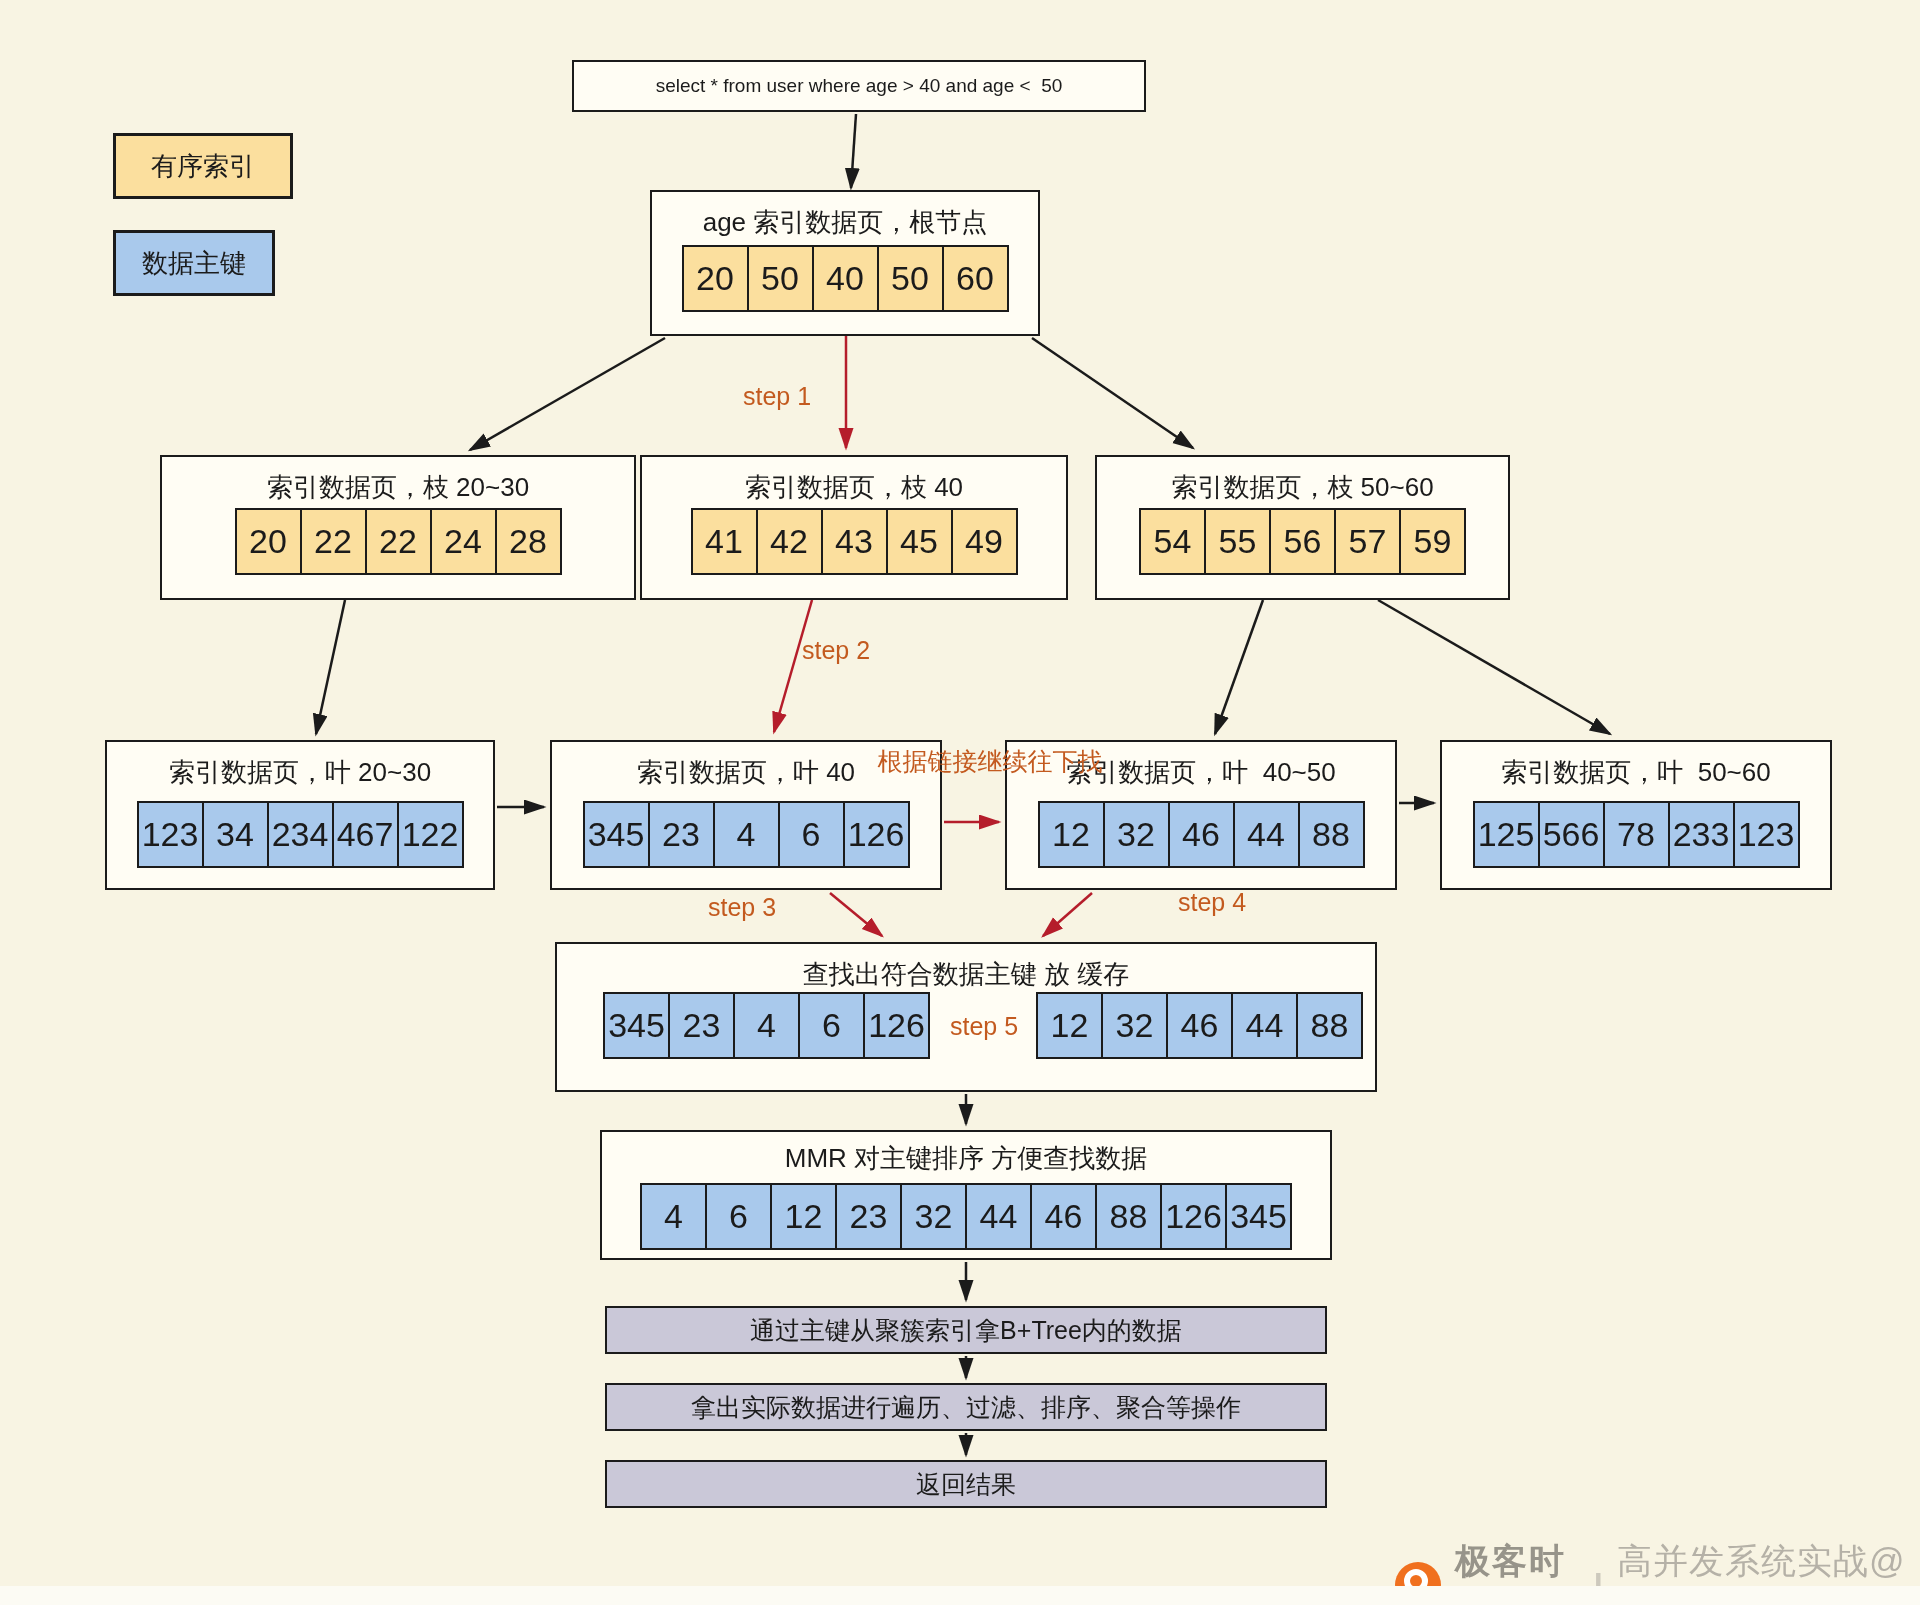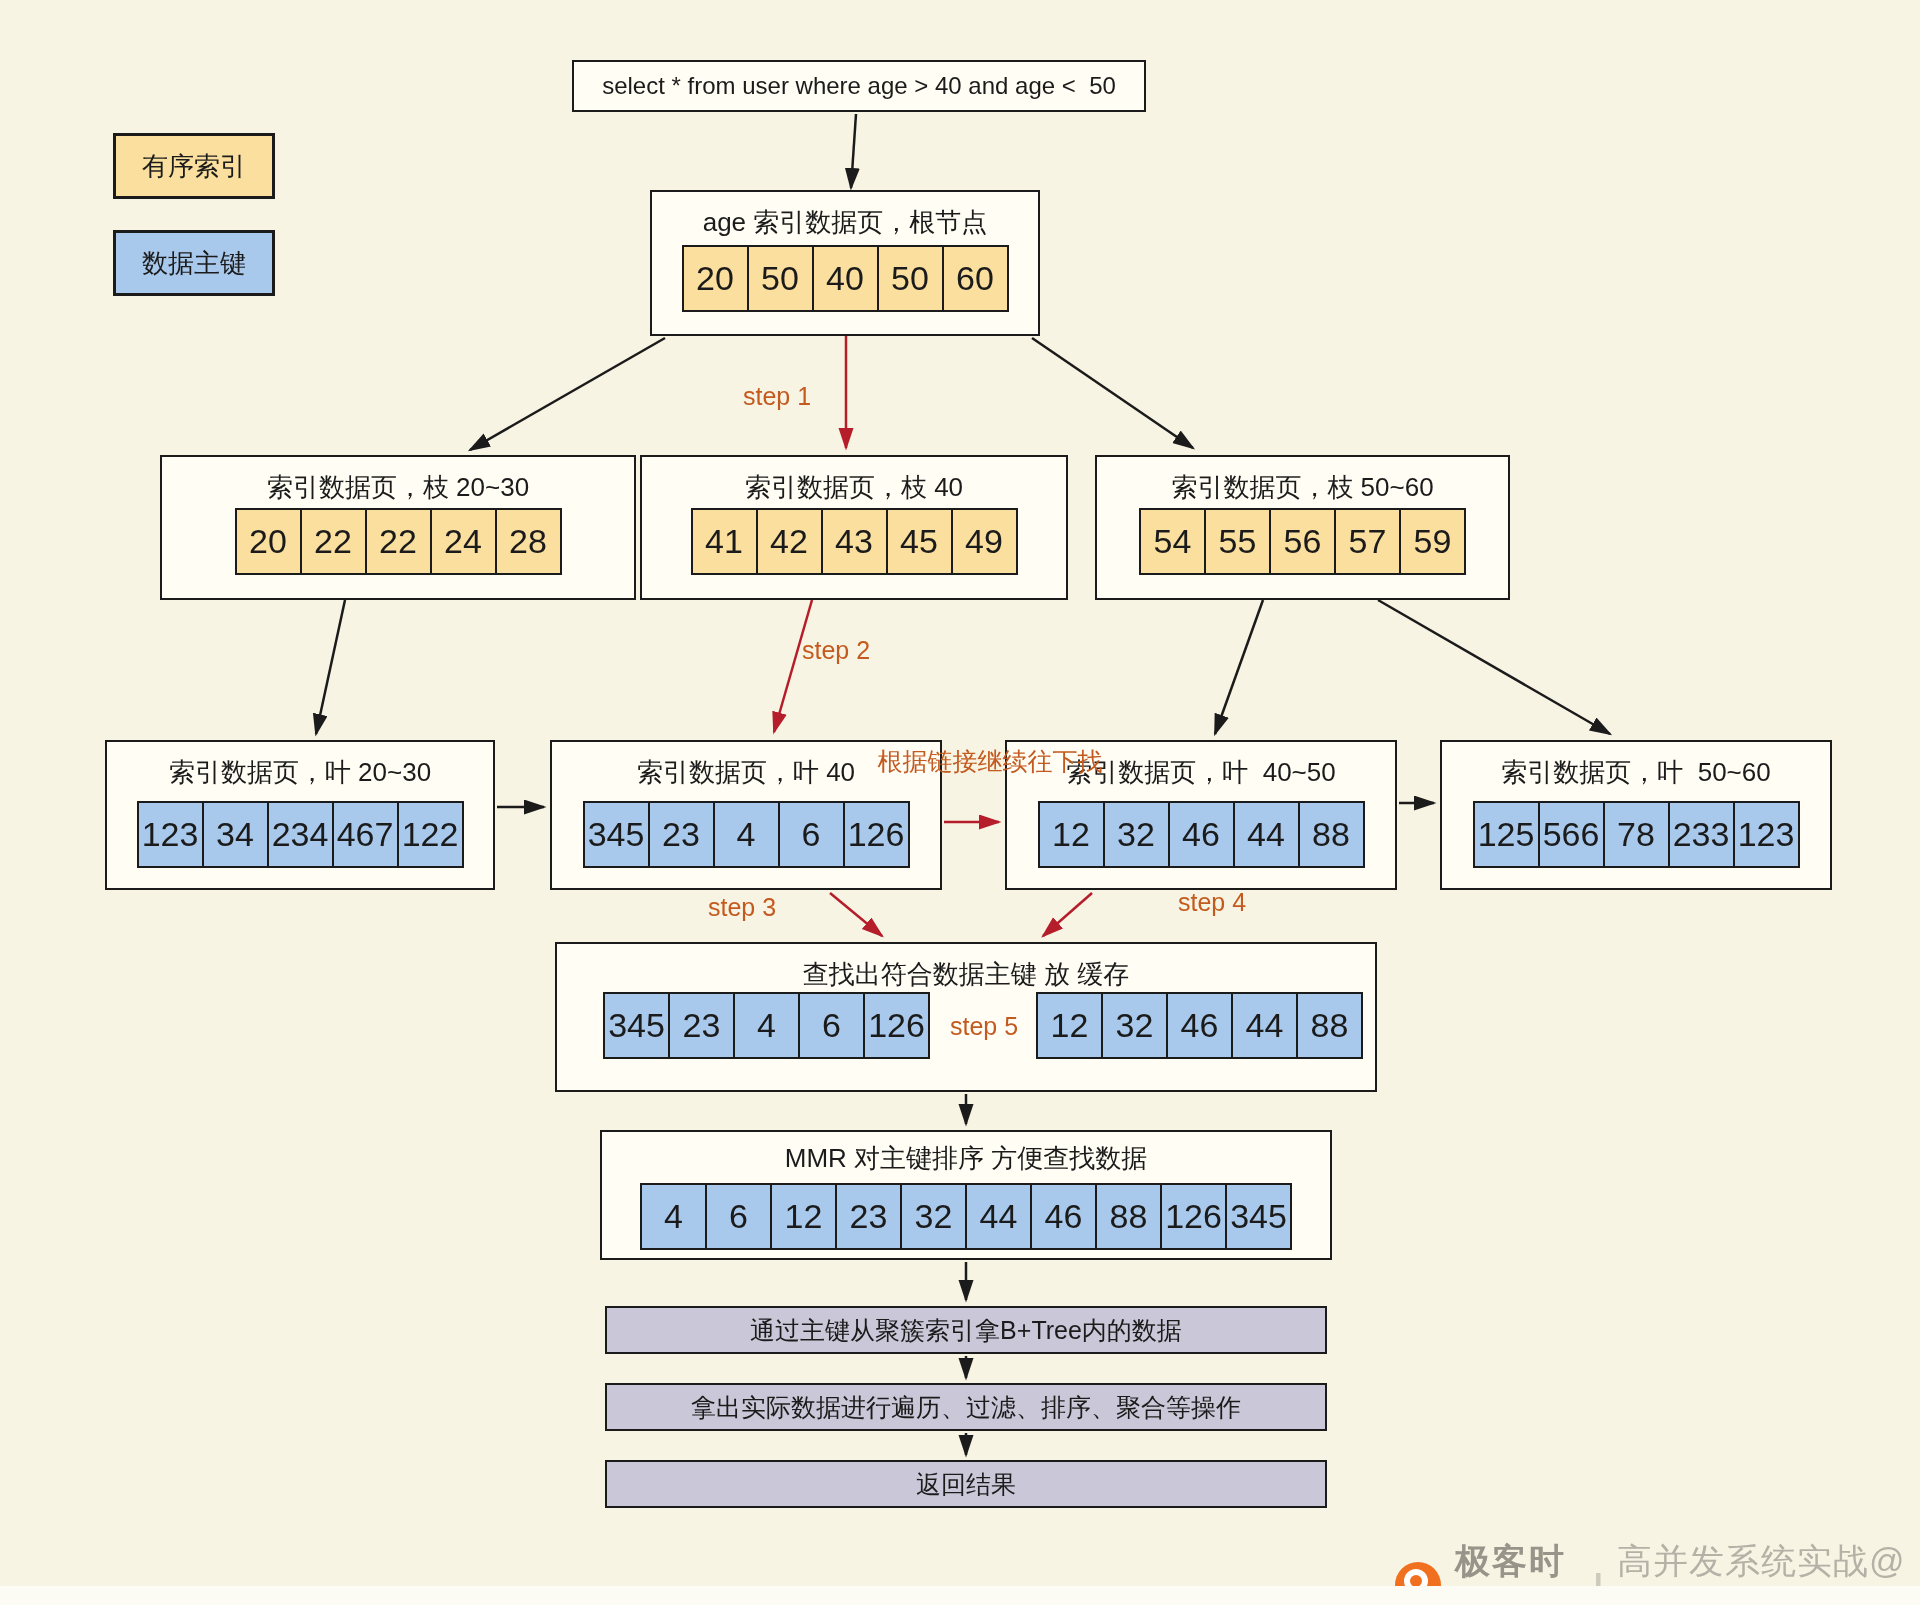--- a/index.html
+++ b/index.html
@@ -5,21 +5,21 @@
   html,body{margin:0;padding:0;background:#e8e8e8;}
   .canvas{
     position:relative;width:1920px;height:1605px;overflow:hidden;
     background:#f8f4e3;
     font-family:"Liberation Sans","DejaVu Sans",sans-serif;
     color:#1b1b1b;
   }
   .abs{position:absolute;box-sizing:border-box;}
   .overlay{position:absolute;left:0;top:0;width:1920px;height:1605px;pointer-events:none;}
   .whitebox{background:#fffdf4;border:2px solid #1b1b1b;}
-  .query{display:flex;align-items:center;justify-content:center;font-size:24px;white-space:pre;}
+  .query{display:flex;align-items:center;justify-content:center;font-size:19px;white-space:pre;}
   .legend{display:flex;align-items:center;justify-content:center;font-size:26px;border:3px solid #1b1b1b;}
   .lg-yellow{background:#fbdf9e;}
   .lg-blue{background:#a9c9ec;}
   .node{background:#fffdf4;border:2px solid #1b1b1b;text-align:center;}
   .ntitle{margin-top:15px;font-size:26px;white-space:pre;line-height:30px;}
   .cells{display:flex;justify-content:center;}
   .cell{
     width:67px;height:67px;box-sizing:border-box;border:2px solid #1b1b1b;
     display:flex;align-items:center;justify-content:center;font-size:34px;
     flex:none;
@@ -81,21 +81,21 @@
     <line x1="812" y1="600" x2="774" y2="732" stroke="#b51d2b" stroke-width="2.5" marker-end="url(#mr)"></line>
     <line x1="944" y1="822" x2="999" y2="822" stroke="#b51d2b" stroke-width="2.5" marker-end="url(#mr)"></line>
     <line x1="830" y1="893" x2="882" y2="936" stroke="#b51d2b" stroke-width="2.5" marker-end="url(#mr)"></line>
     <line x1="1092" y1="893" x2="1043" y2="936" stroke="#b51d2b" stroke-width="2.5" marker-end="url(#mr)"></line>
   </svg>
 
   <div class="abs whitebox query" style="left:572px;top:60px;width:574px;height:52px;">
     <span>select * from user where age &gt; 40 and age &lt;  50</span>
   </div>
 
-  <div class="abs legend lg-yellow" style="left:113px;top:133px;width:162px;height:66px;">有序索引</div>
+  <div class="abs legend lg-yellow" style="left:113px;top:133px;width:180px;height:66px;">有序索引</div>
   <div class="abs legend lg-blue" style="left:113px;top:230px;width:162px;height:66px;">数据主键</div>
 
   <div class="abs node" style="left:650px;top:190px;width:390px;height:146px;">
     <div class="ntitle">age 索引数据页，根节点</div>
     <div class="cells mt-root">
       <div class="cell yc">20</div>
       <div class="cell yc">50</div>
       <div class="cell yc">40</div>
       <div class="cell yc">50</div>
       <div class="cell yc">60</div>

